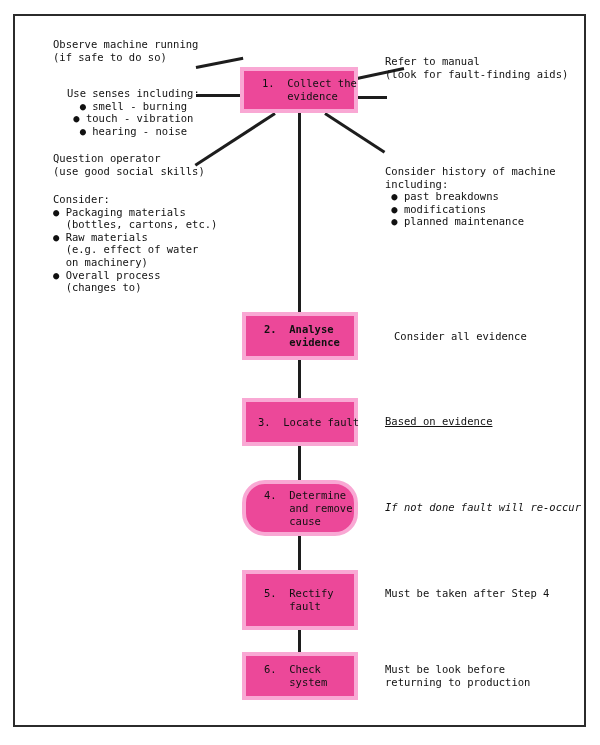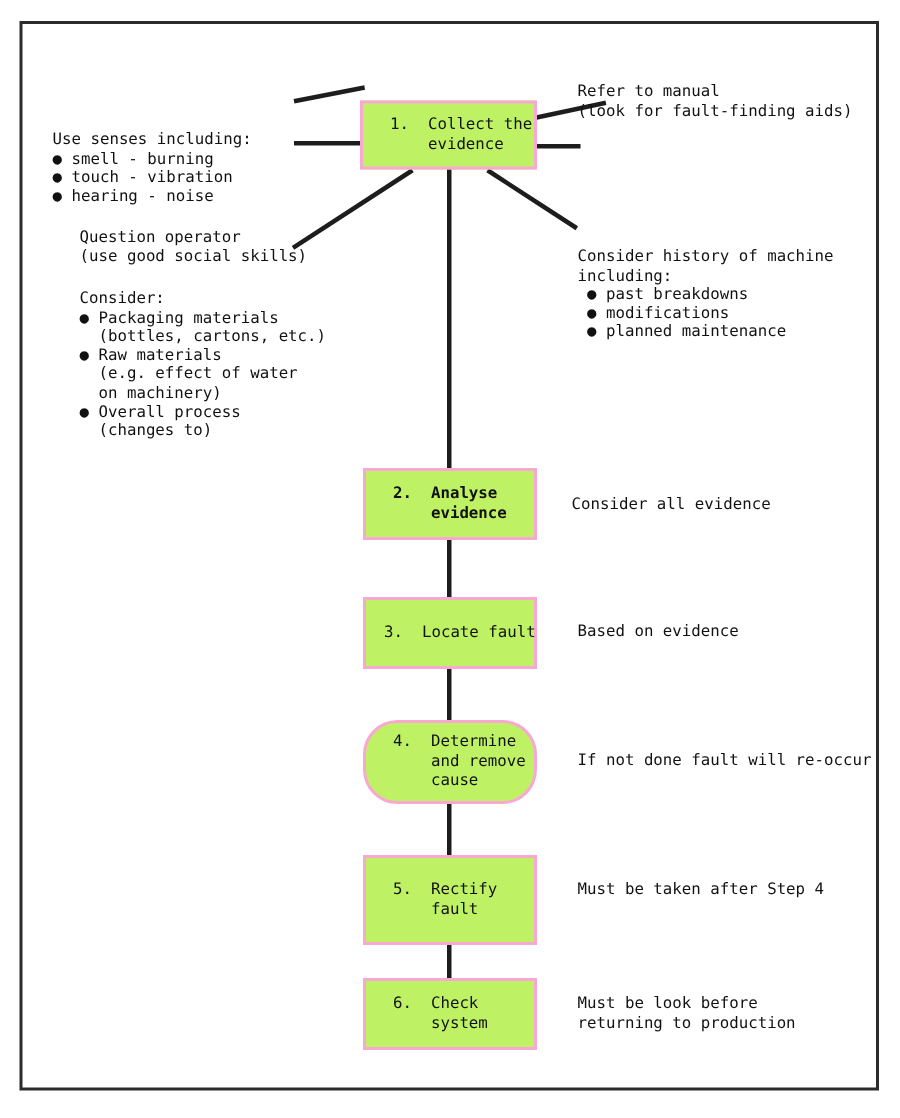--- a/index.html
+++ b/index.html
@@ -24,23 +24,23 @@
     left: 13px;
     top: 14px;
     width: 573px;
     height: 713px;
     border: 2px solid #2b2b2b;
     box-sizing: border-box;
   }
   
   .flow-box {
     position: absolute;
-    border: 2px solid #f9a8d4;
+    border: 4px solid #f9a8d4;
     box-sizing: border-box;
-    background: #bef264;
+    background: #ec4899;
     z-index: 3;
   }
   .flow-box .box-text {
     position: absolute;
     left: 0;
     right: 0;
     top: 50%;
     transform: translateY(-50%);
     text-align: left;
     font-size: 10.5px;
@@ -76,22 +76,24 @@
     z-index: 2;
   }
 </style>
 </head>
 <body>
 
 <div id="page">
 
   <div id="outer-frame"></div>
 
+  <div class="note" style="left:53px; top:38px;">Observe machine running
+(if safe to do so)</div>
 
-  <div class="note" style="left:35px; top:87px;">Use senses including:
+  <div class="note" style="left:67px; top:87px;text-align:center;">Use senses including:
 ● smell - burning
 ● touch - vibration
 ● hearing - noise</div>
 
   <div class="note" style="left:53px; top:152px;">Question operator
 (use good social skills)</div>
 
   <div class="note" style="left:53px; top:193px;">Consider:
 ● Packaging materials
   (bottles, cartons, etc.)
@@ -152,24 +154,24 @@
   <div class="flow-box" style="left:242px; top:570px; width:116px; height:60px;">
     <div class="box-text">5.  Rectify
     fault</div>
   </div>
 
   <div class="flow-box" style="left:242px; top:652px; width:116px; height:48px;">
     <div class="box-text">6.  Check
     system</div>
   </div>
 
-  <div class="note" style="left:381px; top:330px;text-align:center;">Consider all evidence</div>
+  <div class="note" style="left:394px; top:330px;text-align:center;">Consider all evidence</div>
 
-  <div class="note" style="left:385px; top:415px;">Based on evidence</div>
+  <div class="note" style="left:385px; top:415px;text-decoration:underline;">Based on evidence</div>
 
-  <div class="note" style="left:385px; top:501px;">If not done fault will re-occur</div>
+  <div class="note" style="left:385px; top:501px;font-style:italic;">If not done fault will re-occur</div>
 
   <div class="note" style="left:385px; top:587px;">Must be taken after Step 4</div>
 
   <div class="note" style="left:385px; top:663px;">Must be look before
 returning to production</div>
 
 </div>
 
 </body></html>

